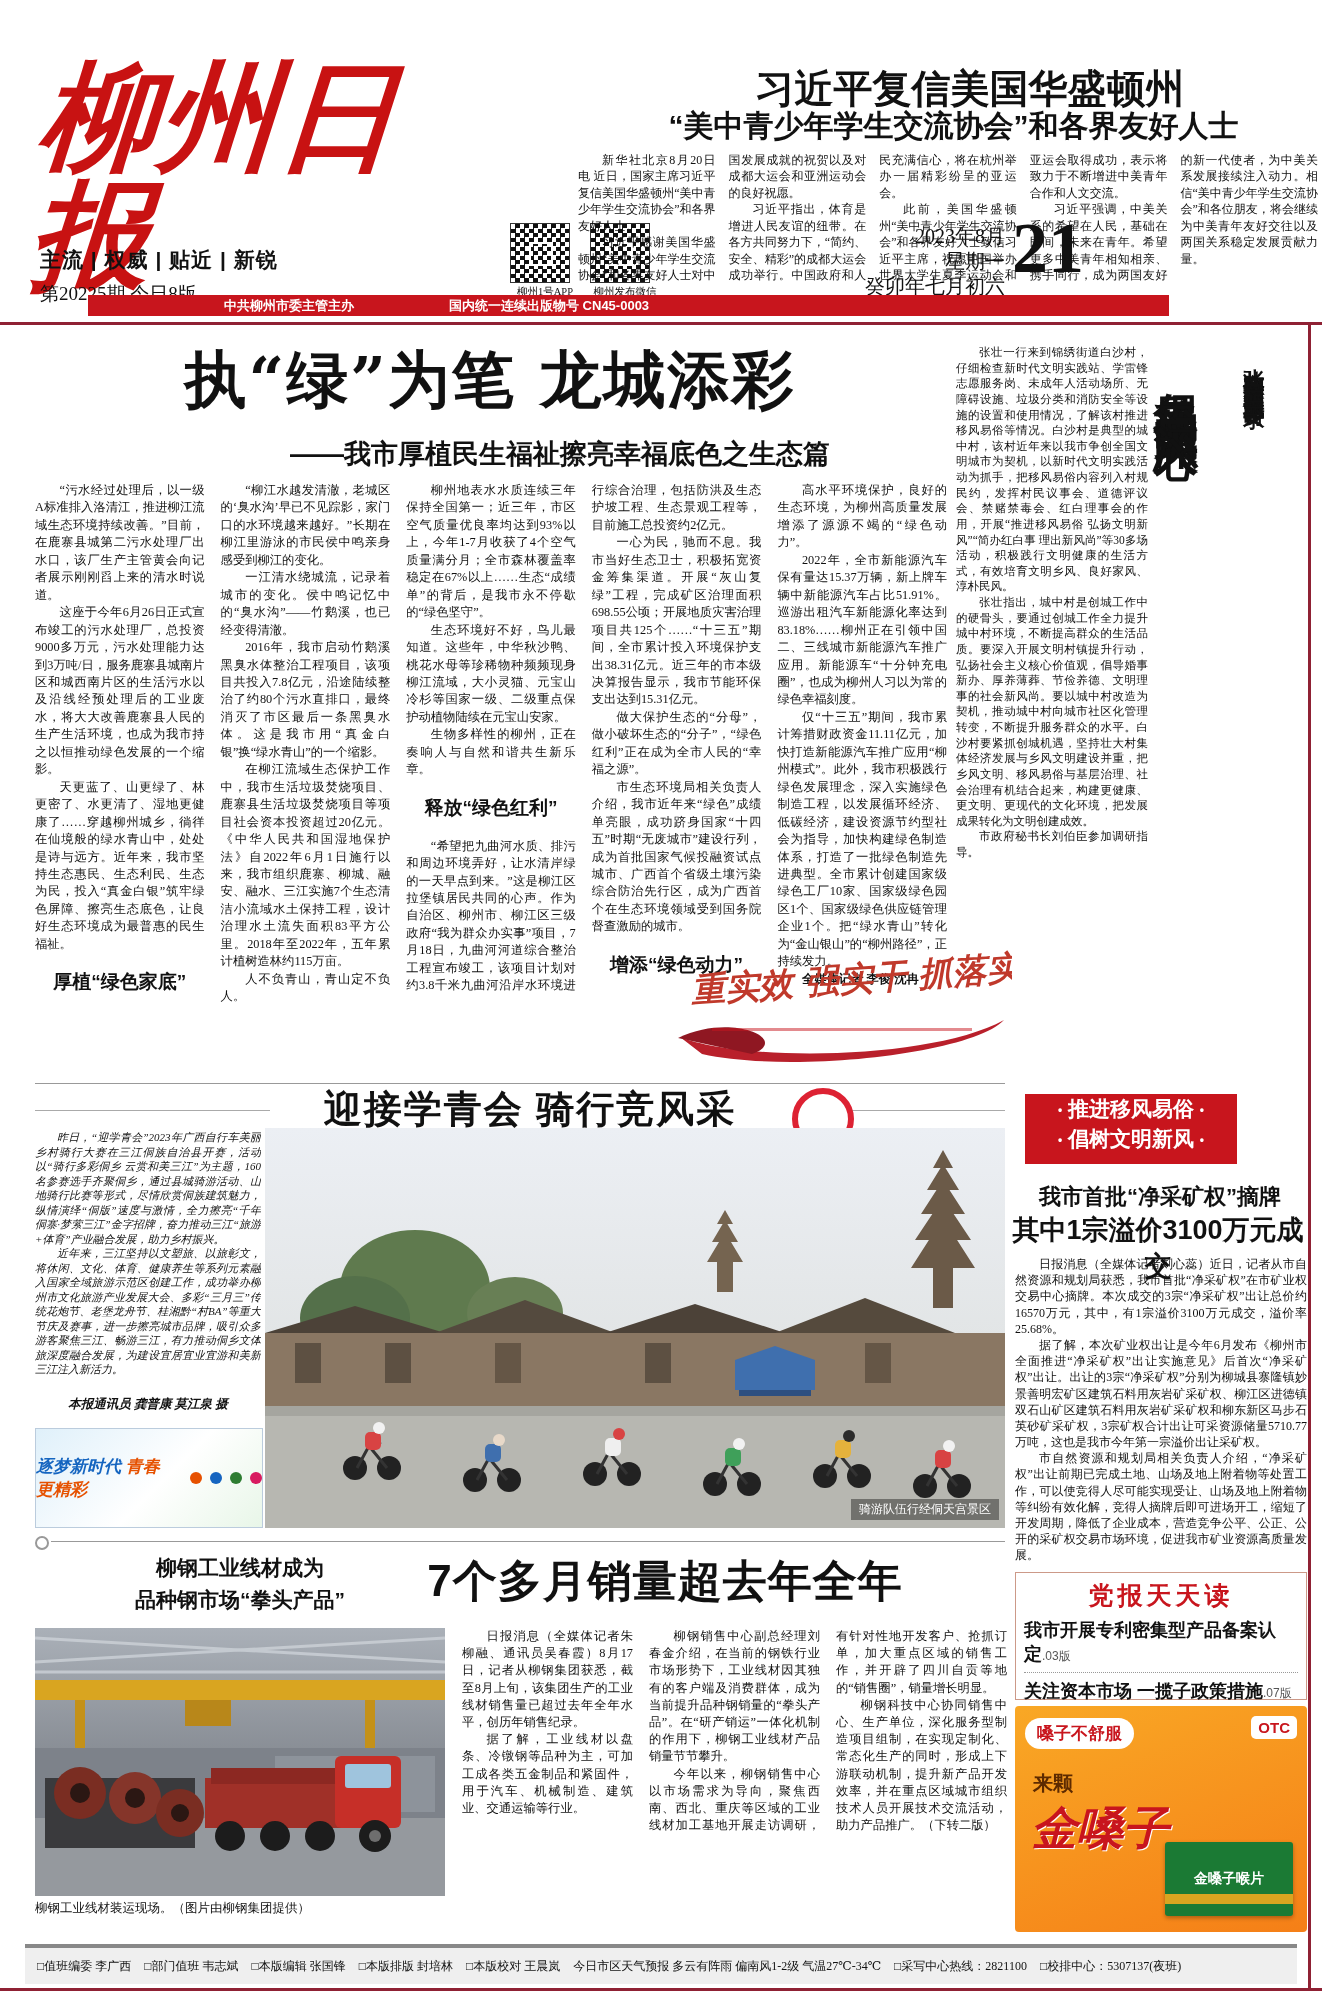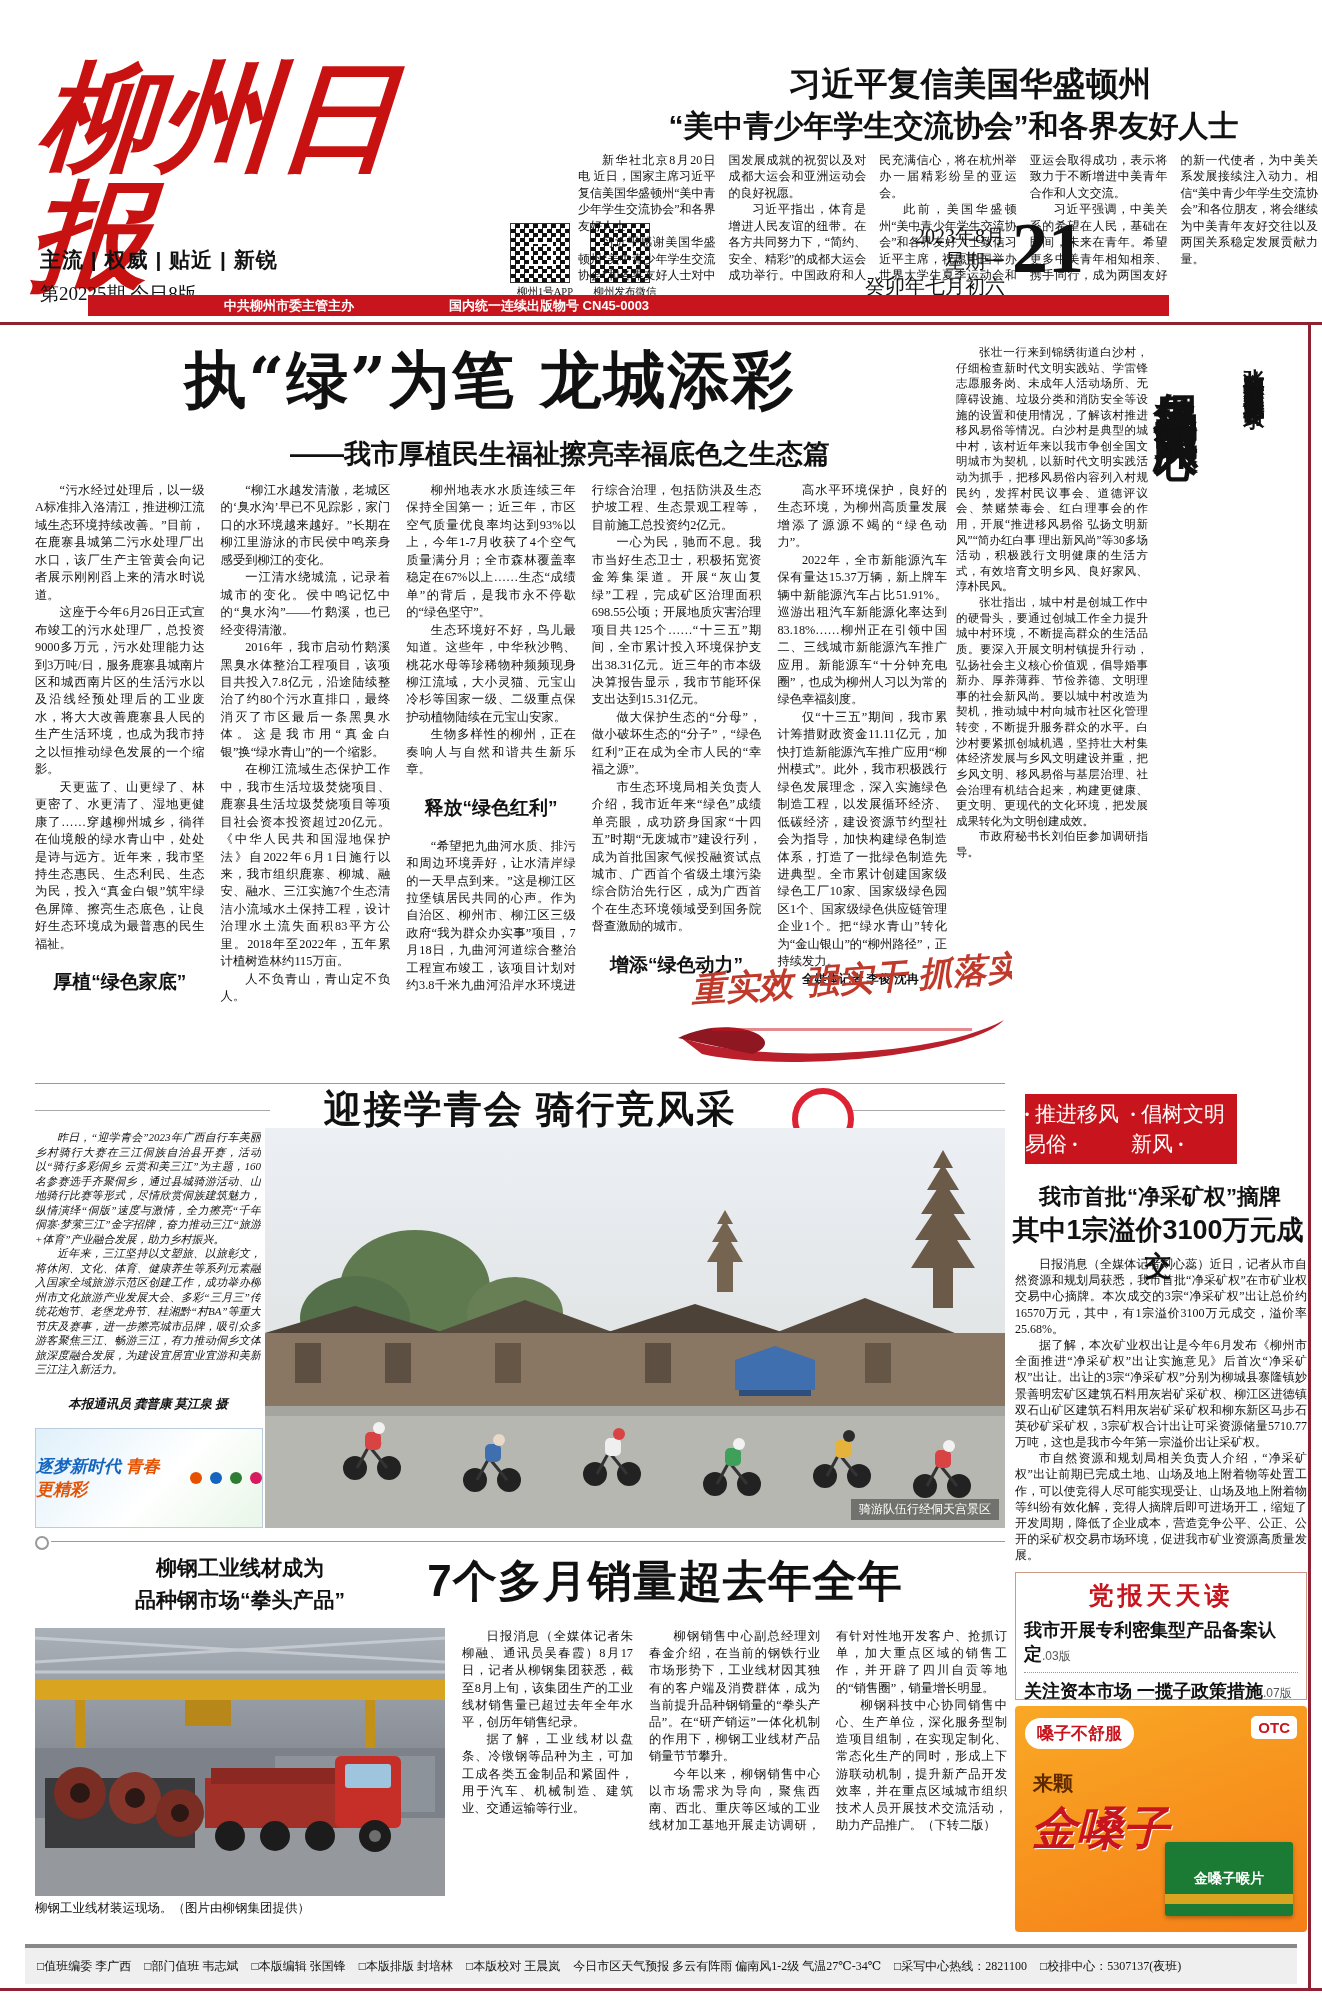--- a/index.html
+++ b/index.html
@@ -17,21 +17,21 @@
   .qr-c{position:absolute;left:19px;top:19px;width:20px;height:20px;border:2px solid #fff;}
   .qr-lab{font-size:10.5px;text-align:center;width:70px;margin-top:2px;}
   .dateblock{left:735px;top:224px;width:270px;text-align:right;font-size:20px;line-height:1.25;}
   .daynum{left:1012px;top:212px;font-family:"Liberation Serif",serif;font-size:72px;font-weight:bold;line-height:1;}
   .redbar{left:88px;top:295px;width:1040px;height:21px;background:#c8151d;color:#fff;
           font-family:"Liberation Sans",sans-serif;font-size:13px;font-weight:bold;
           display:flex;align-items:center;padding-left:41px;}
   .redbar span{margin-left:95px;}
   
   .xi-h1{left:620px;top:62px;width:700px;text-align:center;font-family:"Liberation Sans",sans-serif;
-         font-size:33px;font-weight:900;}
+         font-size:39px;font-weight:900;}
   .xi-h2{left:585px;top:106px;width:737px;text-align:center;font-family:"Liberation Sans",sans-serif;
          font-size:30px;font-weight:900;}
   .xi-body{left:578px;top:152px;width:740px;height:158px;column-count:5;column-gap:13px;
            font-size:12px;line-height:1.37;text-align:justify;overflow:hidden;}
   .xi-body p,.flow p{margin:0;text-indent:2em;}
   
   .rule-maroon-h{background:#8f2134;height:3px;}
   .rule-maroon-v{background:#8f2134;width:3px;}
   
   .ga-head{left:30px;top:338px;width:920px;text-align:center;font-family:"DejaVu Serif",serif;
@@ -45,22 +45,22 @@
   .reporter{margin-top:8px;text-indent:4em;font-weight:bold;}
   
   .zz-body{left:956px;top:345px;width:192px;height:736px;font-size:11.5px;line-height:1.36;
            text-align:justify;overflow:hidden;}
   .zz-big{left:1152px;top:358px;height:722px;writing-mode:vertical-rl;font-family:"Liberation Sans",sans-serif;
           font-size:44px;font-weight:900;letter-spacing:3px;line-height:1.1;}
   .zz-kicker{left:1240px;top:352px;height:650px;writing-mode:vertical-rl;font-family:"Liberation Sans",sans-serif;
              font-size:21px;font-weight:bold;letter-spacing:2px;}
   
   .slogan-box{left:1025px;top:1094px;width:212px;height:70px;background:#c8151d;color:#fff;
-              font-family:"Liberation Sans",sans-serif;font-size:21px;font-weight:400;
-              display:flex;flex-direction:row;justify-content:flex-start;align-items:center;line-height:1.45;}
+              font-family:"Liberation Sans",sans-serif;font-size:21px;font-weight:700;
+              display:flex;flex-direction:column;justify-content:flex-start;align-items:center;line-height:1.45;}
   .slogan-box .dot{font-size:12px;vertical-align:middle;}
   
   .mine-k{left:1012px;top:1182px;width:296px;text-align:center;font-family:"Liberation Sans",sans-serif;
           font-size:22px;font-weight:bold;}
   .mine-h{left:1008px;top:1212px;width:300px;text-align:center;font-family:"Liberation Sans",sans-serif;
           font-size:27px;font-weight:900;}
   .mine-body{left:1015px;top:1256px;width:292px;height:308px;font-size:12px;line-height:1.35;
              text-align:justify;overflow:hidden;}
   
   .party{left:1015px;top:1572px;width:292px;height:128px;border:1px solid #c98;padding:4px 8px;box-sizing:border-box;}

